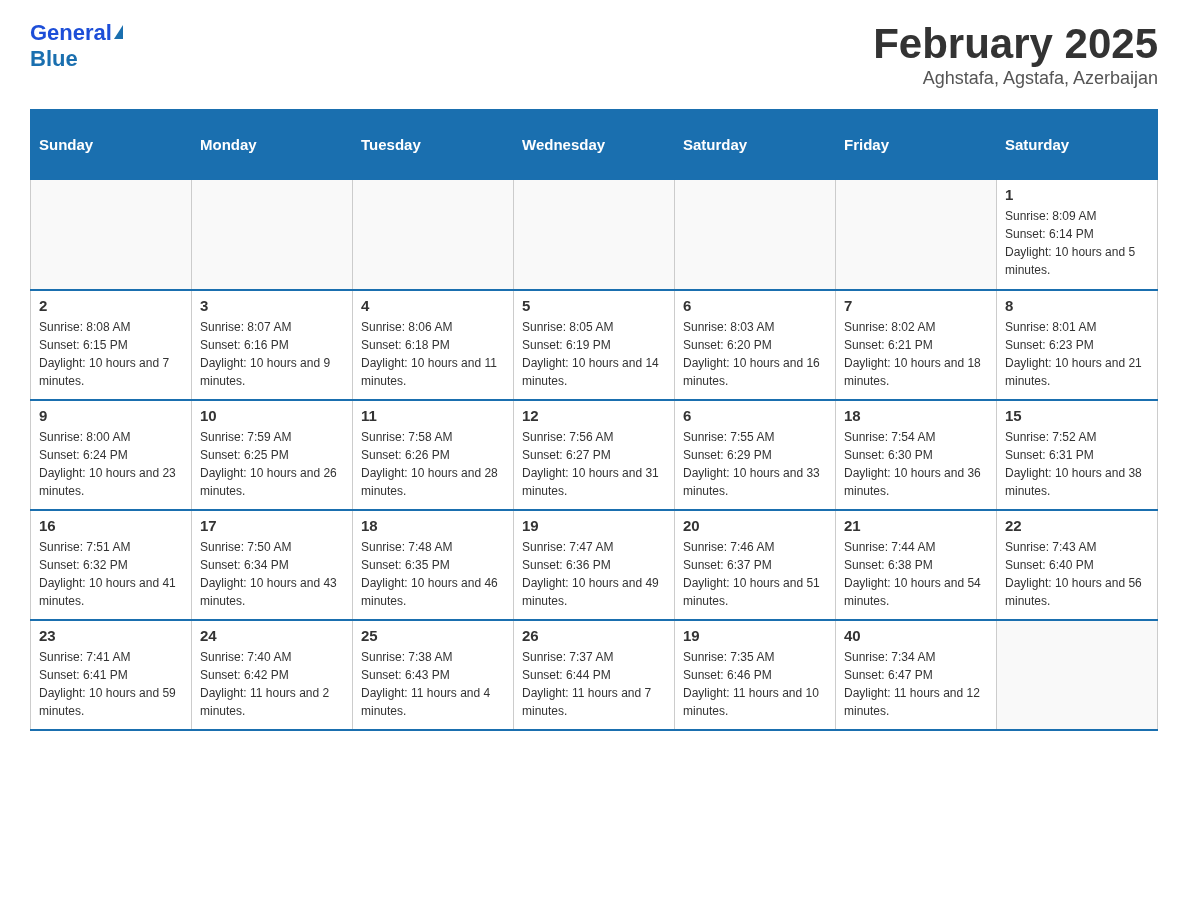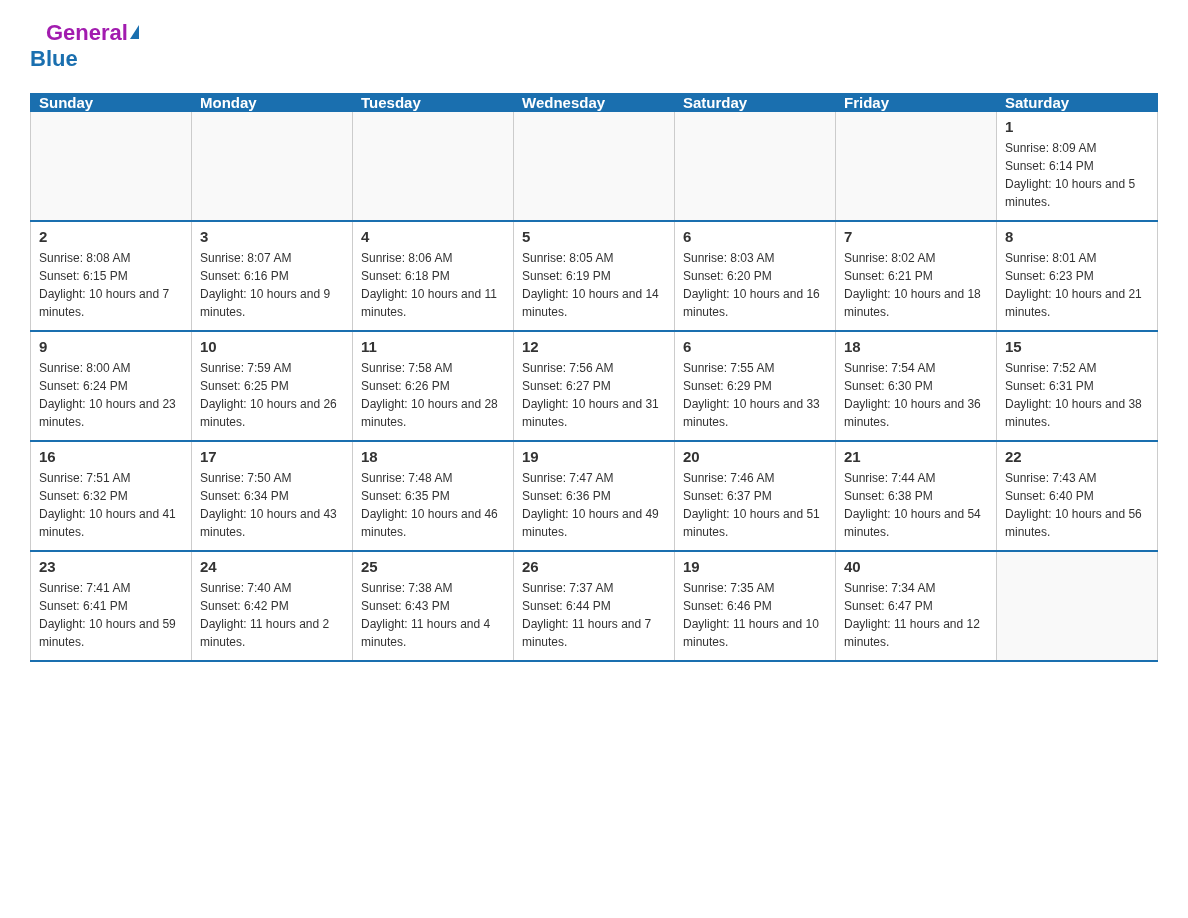--- a/index.html
+++ b/index.html
@@ -15,21 +15,21 @@
       align-items: flex-start;
       margin-bottom: 20px;
     }
     .logo {
       display: flex;
       flex-direction: column;
       font-size: 22px;
       font-weight: bold;
       line-height: 1.2;
     }
-    .logo-general { color: #a21caf; margin-left: 16px; }
+    .logo-general { color: #1d4ed8; }
     .logo-blue { color: #1a6faf; }
     .logo-triangle {
       display: inline-block;
       width: 0;
       height: 0;
       border-left: 9px solid transparent;
       border-bottom: 14px solid #1a6faf;
       margin-left: 2px;
       vertical-align: middle;
       position: relative;
@@ -52,21 +52,21 @@
       width: 100%;
       border-collapse: collapse;
     }
     thead tr {
       background-color: #1a6faf;
     }
     thead th {
       color: #fff;
       font-size: 15px;
       font-weight: bold;
-      padding: 0 8px;
+      padding: 26px 8px;
       text-align: left;
       border: 1px solid #1a6faf;
       margin-left: 44px;
     }
     tbody td {
       vertical-align: top;
       padding: 6px 8px;
       border: 1px solid #ccc;
       font-size: 12px;
       color: #333;
@@ -95,20 +95,24 @@
   </style>
 </head>
 <body>
 
 <div class="header">
   <div class="logo">
     <div>
       <span class="logo-general">General</span><span class="logo-triangle"></span>
     </div>
     <div class="logo-blue">Blue</div>
+  </div>
+  <div class="title-block">
+    <h1>February 2025</h1>
+    <h2>Aghstafa, Agstafa, Azerbaijan</h2>
   </div>
 </div>
 
 <table>
   <thead>
     <tr>
       <th>Sunday</th>
       <th>Monday</th>
       <th>Tuesday</th>
       <th>Wednesday</th>

